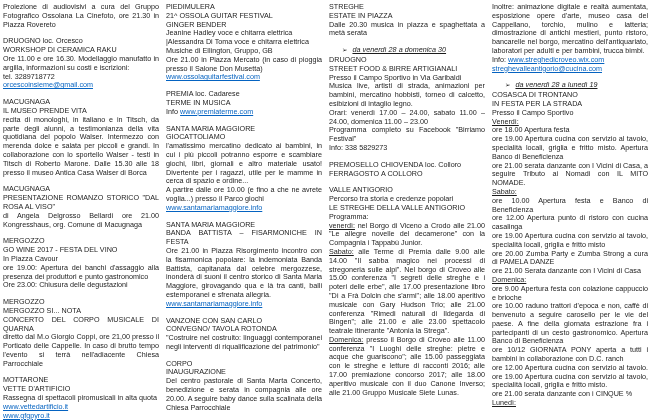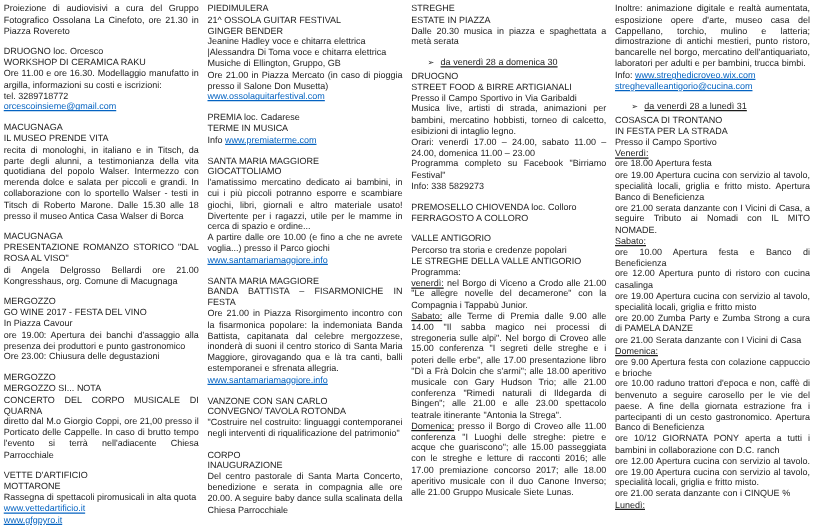--- a/index.html
+++ b/index.html
@@ -33,21 +33,21 @@
   .seg.uline { text-decoration: underline; }
   .lead      { text-decoration: underline; }
   .seg.date  { padding-left: 13px; }
   .arrow-glyph {
     display: inline-block;
     margin-right: 5px;
     font-size: 6.5px;
     font-style: normal;
     text-decoration: none;
   }
-  .date-text { text-decoration: underline; margin-top: 40px; }
+  .date-text { font-style: italic; text-decoration: underline; margin-top: 40px; }
   a.doclink {
     color: var(--link);
     text-decoration: underline;
     cursor: pointer;
     margin-top: 15px;
   }
 </style>
 </head>
 <body style="--link: #0563c1; background: rgb(255, 255, 255); color: rgb(28, 28, 28);">
 
@@ -80,22 +80,22 @@
         <p class="seg body">ore 19.00: Apertura dei banchi d'assaggio alla presenza dei produttori e punto gastronomico</p>
         <p class="seg body">Ore 23.00: Chiusura delle degustazioni</p>
       </div>
       <div class="block">
         <p class="seg meta">MERGOZZO</p>
         <p class="seg meta">MERGOZZO SI... NOTA</p>
         <p class="seg title">CONCERTO DEL CORPO MUSICALE DI QUARNA</p>
         <p class="seg body">diretto dal M.o Giorgio Coppi, ore 21,00 presso il Porticato delle Cappelle. In caso di brutto tempo l'evento si terrà nell'adiacente Chiesa Parrocchiale</p>
       </div>
       <div class="block">
+        <p class="seg meta">MOTTARONE</p>
         <p class="seg title">VETTE D'ARTIFICIO</p>
-        <p class="seg meta">MOTTARONE</p>
         <p class="seg body">Rassegna di spettacoli piromusicali in alta quota</p>
         <p class="seg link"><a class="doclink" href="#">www.vettedartificio.it</a></p>
         <p class="seg link"><a class="doclink" href="#">www.gfgpyro.it</a></p>
       </div>
     </div>
     <div class="col">
       <div class="block">
         <p class="seg meta">PIEDIMULERA</p>
         <p class="seg title">21^ OSSOLA GUITAR FESTIVAL</p>
         <p class="seg title">GINGER BENDER</p>
@@ -166,21 +166,21 @@
         <p class="seg upara"><span class="lead">Domenica:</span> <span>presso il Borgo di Croveo alle 11.00 conferenza "I Luoghi delle streghe: pietre e acque che guariscono"; alle 15.00 passeggiata con le streghe e letture di racconti 2016; alle 17.00 premiazione concorso 2017; alle 18.00 aperitivo musicale con il duo Canone Inverso; alle 21.00 Gruppo Musicale Siete Lunas.</span></p>
       </div>
     </div>
     <div class="col">
       <div class="block">
         <p class="seg body">Inoltre: animazione digitale e realtà aumentata, esposizione opere d'arte, museo casa del Cappellano, torchio, mulino e latteria; dimostrazione di antichi mestieri, punto ristoro, bancarelle nel borgo, mercatino dell'antiquariato, laboratori per adulti e per bambini, trucca bimbi.</p>
         <p class="seg link"><span>Info: </span><a class="doclink" href="#">www.streghedicroveo.wix.com</a></p>
         <p class="seg link"><a class="doclink" href="#">streghevalleantigorio@cucina.com</a></p>
       </div>
       <div class="block tight">
-        <p class="seg date"><span class="arrow-glyph">➢</span><span class="date-text">da venerdì 28 a lunedì 31</span></p>
+        <p class="seg date"><span class="arrow-glyph">➢</span><span class="date-text">da venerdì 28 a lunedì 19</span></p>
       </div>
       <div class="block">
         <p class="seg meta">COSASCA DI TRONTANO</p>
         <p class="seg title">IN FESTA PER LA STRADA</p>
         <p class="seg body">Presso il Campo Sportivo</p>
         <p class="seg uline">Venerdì:</p>
         <p class="seg body">ore 18.00 Apertura festa</p>
         <p class="seg body">ore 19.00 Apertura cucina con servizio al tavolo, specialità locali, griglia e fritto misto. Apertura Banco di Beneficienza</p>
         <p class="seg body">ore 21.00 serata danzante con I Vicini di Casa, a seguire Tributo ai Nomadi con IL MITO NOMADE.</p>
         <p class="seg uline">Sabato:</p>

